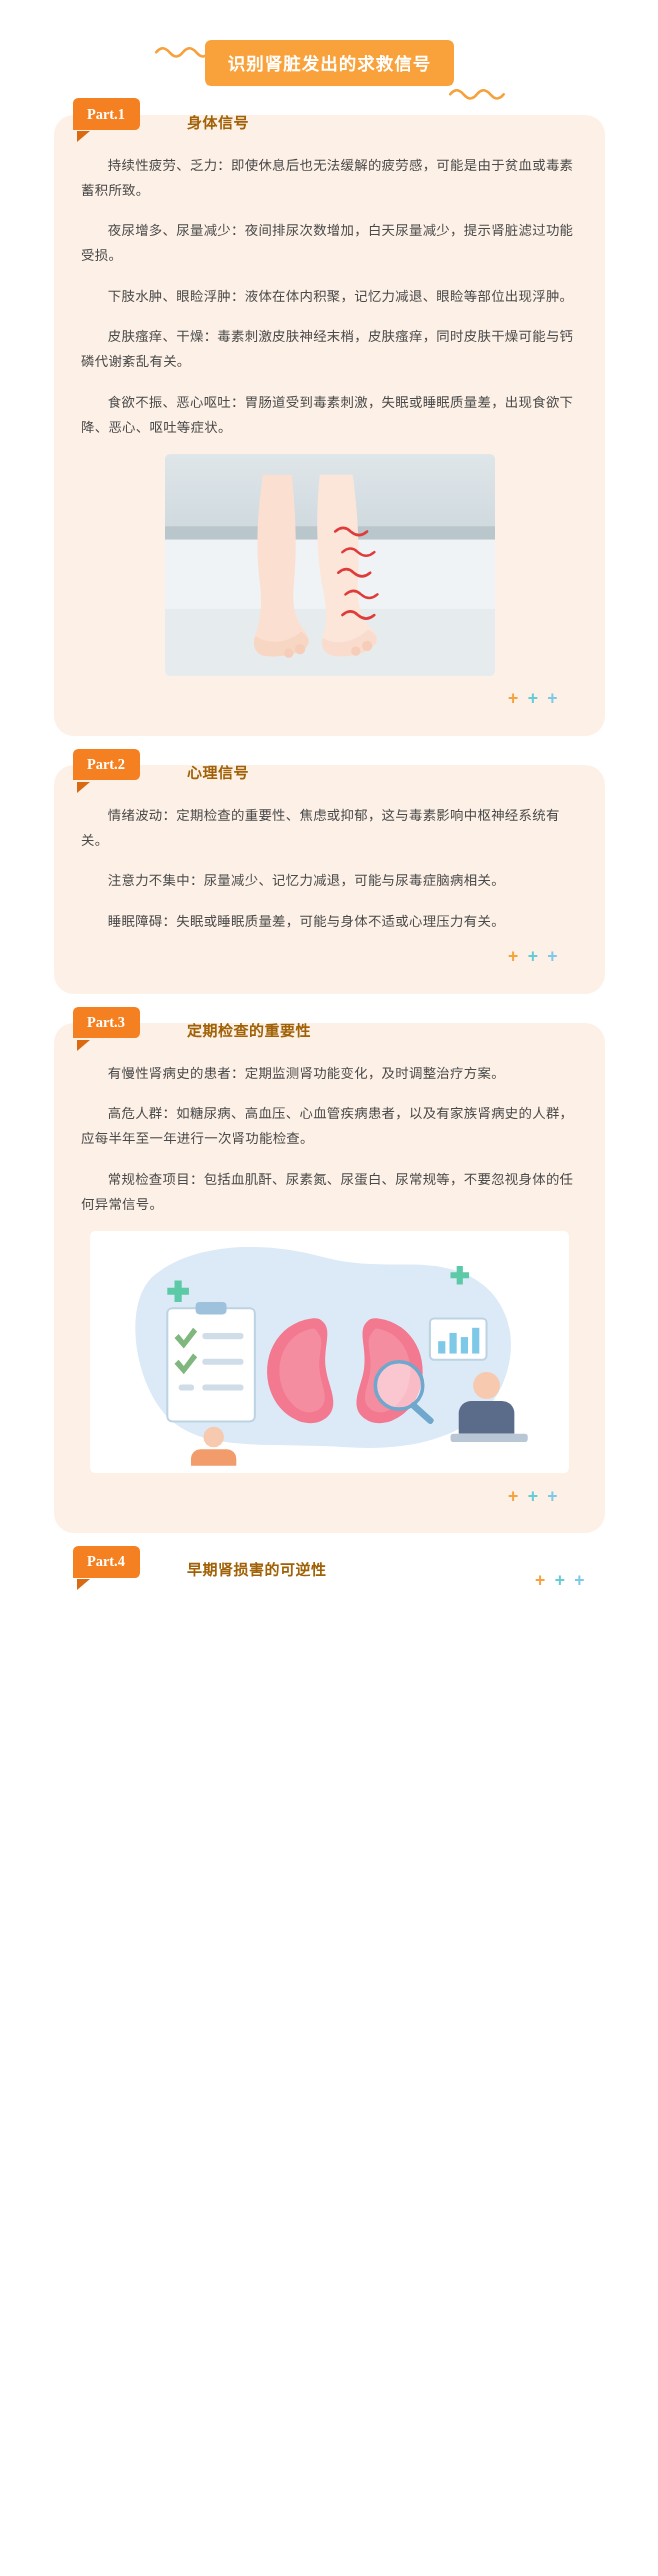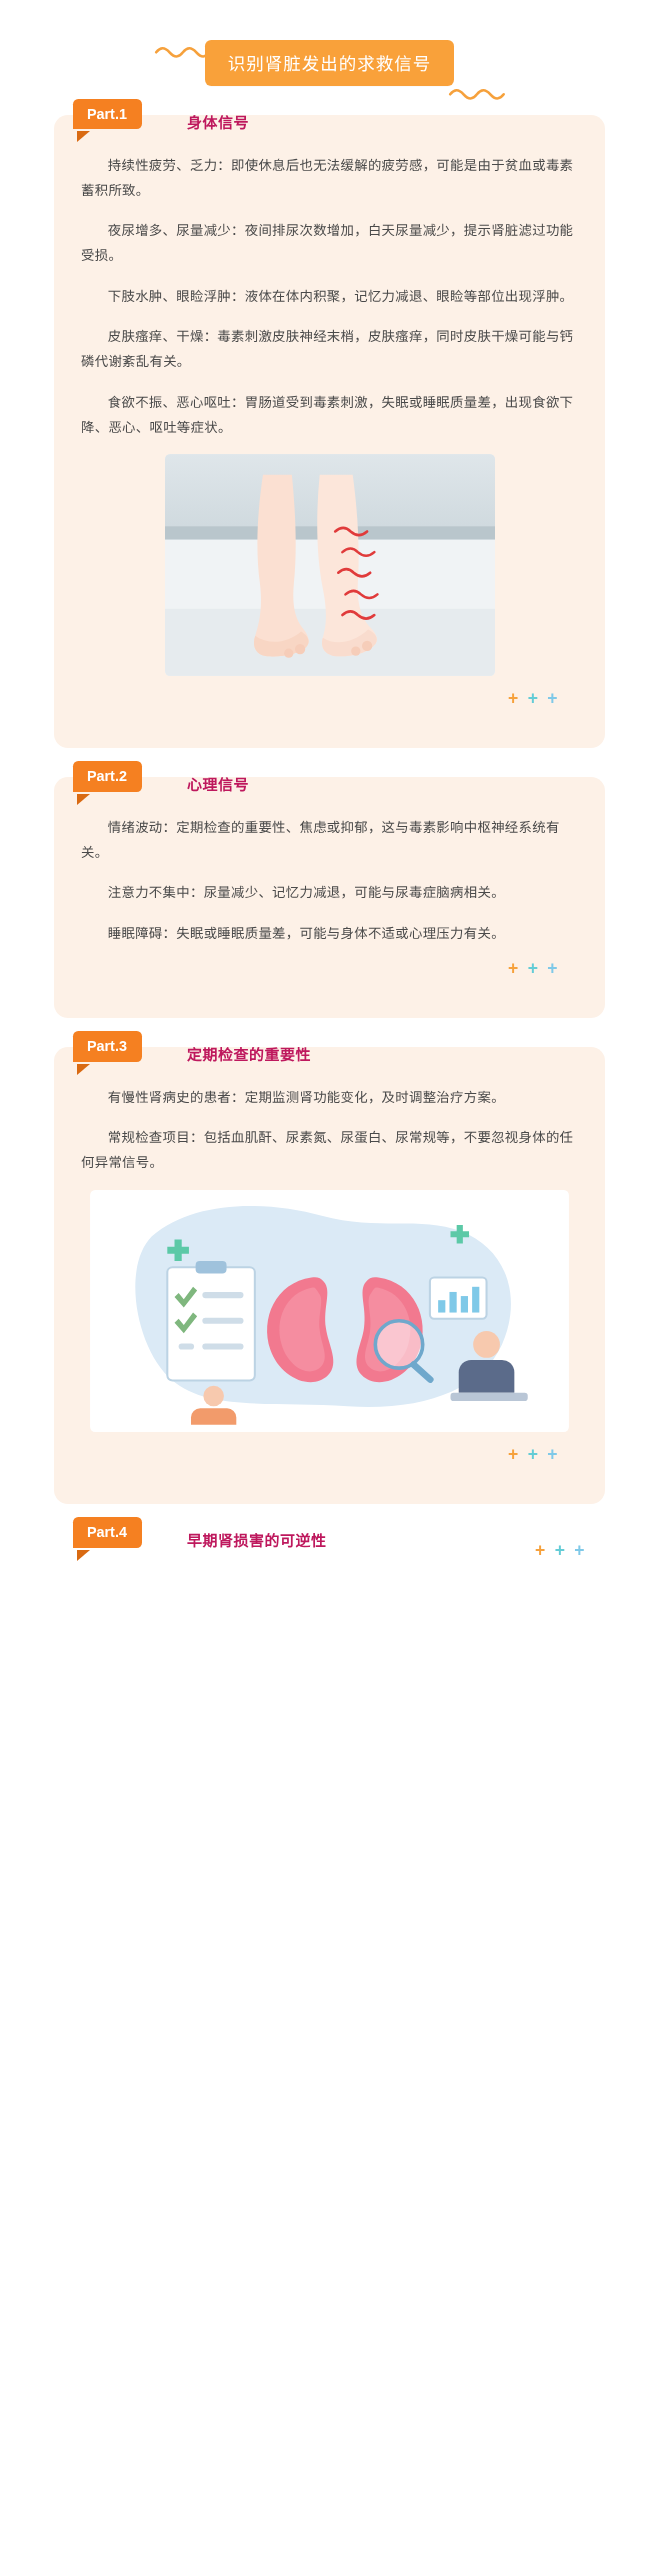--- a/index.html
+++ b/index.html
@@ -28,21 +28,21 @@
     position: relative;
     margin: 40px auto 0 auto;
     width: 515px;
     text-align: center;
   }
   .title-pill {
     display: inline-block;
     background: #f9a13a;
     color: #ffffff;
     font-size: 17.5px;
-    font-weight: normal;
+    font-weight: bold;
     letter-spacing: 1px;
     padding: 10.3px 23px;
     border-radius: 6.2px;
     position: relative;
     z-index: 3;
     box-shadow: 0 1px 0 rgba(0,0,0,0.02);
   }
   .squiggle {
     position: absolute;
     z-index: 1;
@@ -51,22 +51,22 @@
   .squiggle.right { right: 77px; top: 44px; }
 
   
   .section {
     position: relative;
     width: 551px;
     margin: 29px auto 0 auto;
   }
   .section-inner {
     background: #fdf1e7;
-    border-radius: 14px;
-    padding: 38px 27px 40px 27px;
+    border-radius: 20px;
+    padding: 38px 27px 28px 27px;
     position: relative;
     margin-top: 16px;
   }
   
   .ribbon {
     position: absolute;
     left: 18.5px;
     top: -17.5px;
     z-index: 5;
     display: flex;
@@ -74,38 +74,38 @@
     height: 34px;
   }
   .ribbon-tag {
     background: #f58021;
     color: #ffffff;
     font-size: 14.4px;
     font-weight: bold;
     padding: 7.2px 15.5px 7.2px 14.4px;
     border-radius: 5.2px 5.2px 5.2px 0;
     position: relative;
-    font-family: Liberation Sans, sans-serif;
+    font-family: Liberation Serif, serif;
   }
   .ribbon-tail {
     position: absolute;
     left: 4.1px;
     bottom: -11.3px;
     width: 0;
     height: 0;
     border-left: 13.4px solid #d96a12;
     border-bottom: 11.3px solid transparent;
   }
   .section-heading {
     position: absolute;
     left: 133px;
     top: -4.1px;
     font-size: 15px;
     font-weight: bold;
-    color: #be185d;
+    color: #a16207;
     z-index: 5;
     letter-spacing: 0.5px;
   }
 
   .para {
     font-size: 13.4px;
     line-height: 25px;
     color: #4a4a4a;
     text-indent: 2em;
     margin: 0 0 15.5px 0;
@@ -231,20 +231,21 @@
   </div>
 
   <div class="section">
     <div class="ribbon">
       <div class="ribbon-tag">Part.3</div>
       <div class="ribbon-tail"></div>
     </div>
     <div class="section-heading">定期检查的重要性</div>
     <div class="section-inner">
       <p class="para">有慢性肾病史的患者：定期监测肾功能变化，及时调整治疗方案。</p>
+      <p class="para">高危人群：如糖尿病、高血压、心血管疾病患者，以及有家族肾病史的人群，应每半年至一年进行一次肾功能检查。</p>
       <p class="para">常规检查项目：包括血肌酐、尿素氮、尿蛋白、尿常规等，不要忽视身体的任何异常信号。</p>
 
       <svg class="illu illu-kidney" viewBox="0 0 930 470">
         <rect x="0" y="0" width="930" height="470" fill="#ffffff"></rect>
 
         <path d="M120 90 C200 20 340 20 450 50 C560 80 640 50 720 80 C810 114 840 210 800 300 C760 390 640 430 500 420 C360 410 230 430 160 370 C90 312 60 150 120 90 Z" fill="#dbeaf6"></path>
 
         <g fill="#5cc9a7">
           <path d="M150 110 h14 v-14 h14 v14 h14 v14 h-14 v14 h-14 v-14 h-14 z"></path>
           <path d="M700 80 h12 v-12 h12 v12 h12 v12 h-12 v12 h-12 v-12 h-12 z"></path>

